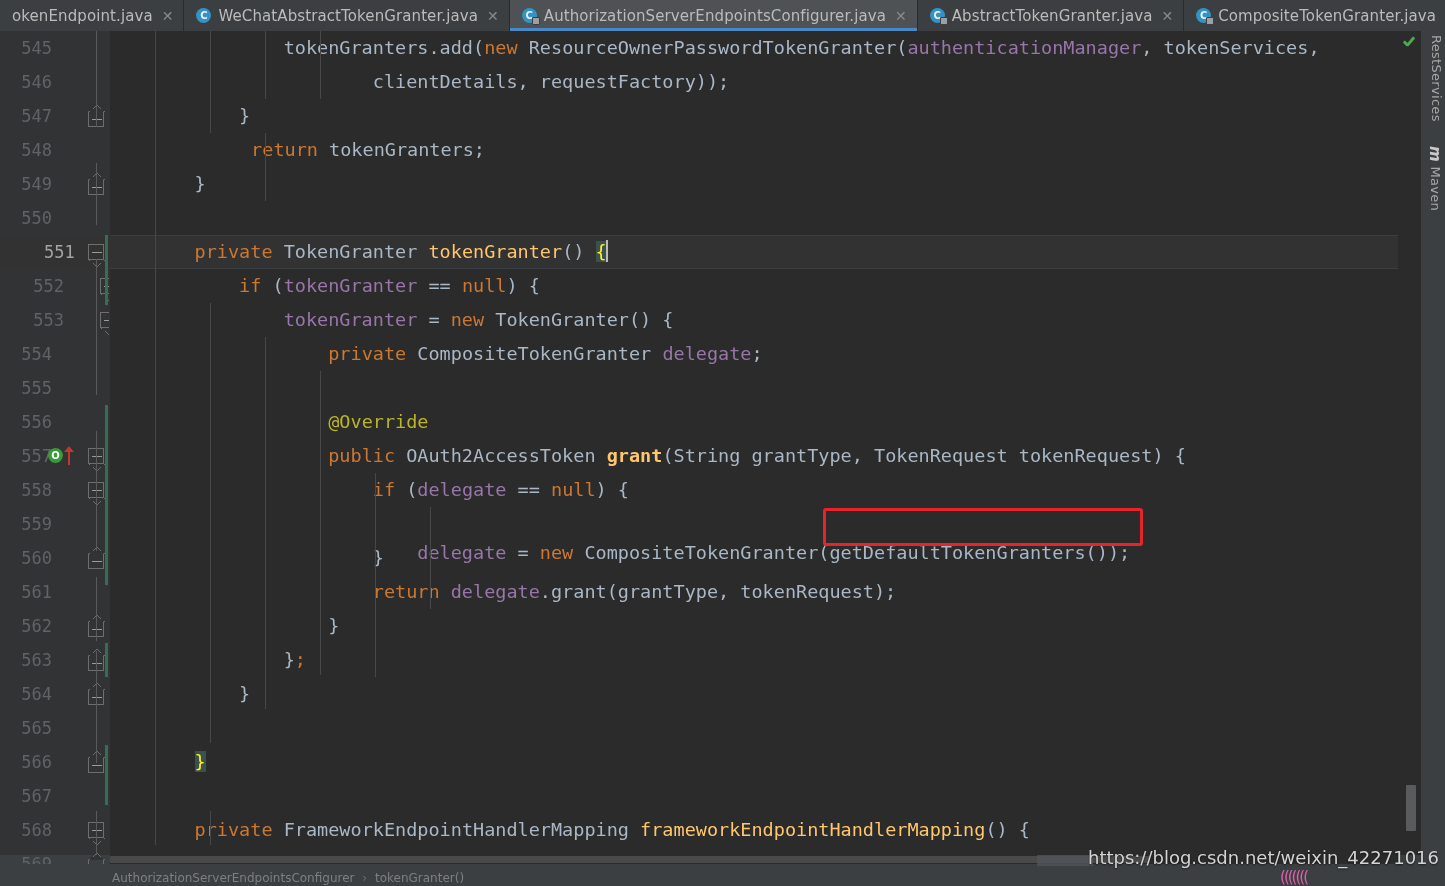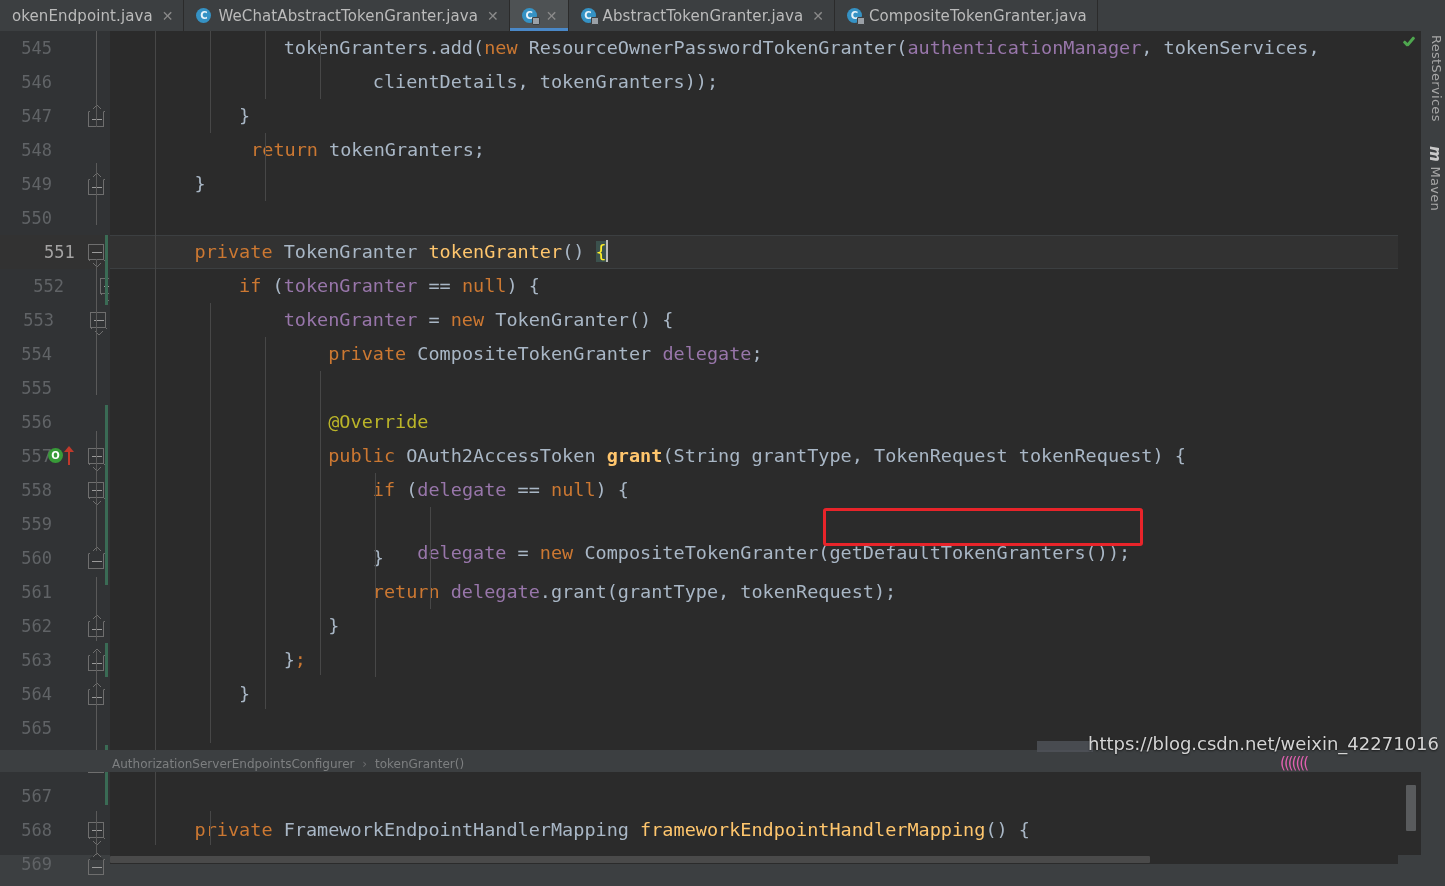--- a/index.html
+++ b/index.html
@@ -3,21 +3,21 @@
 <meta charset="utf-8">
 <style>
   * { box-sizing: border-box; margin: 0; padding: 0; }
   html, body {
     width: 1445px; height: 886px;
     background: #3C3F41;
     font-family: "DejaVu Sans Mono", monospace;
     overflow: hidden;
   }
 
-  #app { position: relative; width: 1445px; height: 772px; }
+  #app { position: relative; width: 1445px; height: 886px; }
 
   
   .tabbar {
     position: absolute; top: 0; left: 0; width: 1445px; height: 31px;
     background: #3C3F41;
     display: flex; align-items: stretch;
     font-family: "DejaVu Sans", sans-serif;
     overflow: hidden;
   }
   .tab {
@@ -258,20 +258,21 @@
     </div>
 
     <div class="tab inactive">
       <span class="jicon">C</span>
       <span class="tab-label">WeChatAbstractTokenGranter.java</span>
       <span class="tab-close">✕</span>
     </div>
 
     <div class="tab active">
       <span class="jicon lock">C</span>
+      <span class="tab-label">AuthorizationServerEndpointsConfigurer.java</span>
       <span class="tab-close">✕</span>
     </div>
 
     <div class="tab inactive">
       <span class="jicon lock">C</span>
       <span class="tab-label">AbstractTokenGranter.java</span>
       <span class="tab-close">✕</span>
     </div>
 
     <div class="tab inactive">
@@ -286,21 +287,21 @@
   <div class="editor">
     <div class="gutter">
         <div class="row" style="position: absolute; top: 0px; left: 0px; width: 110px;"><div class="rowbg-gutter"></div><div class="lineno">545</div></div>
         <div class="row" style="position: absolute; top: 34px; left: 0px; width: 110px;"><div class="rowbg-gutter"></div><div class="lineno">546</div></div>
         <div class="row" style="position: absolute; top: 68px; left: 0px; width: 110px;"><div class="rowbg-gutter"></div><div class="lineno">547</div><div class="fold collapsedmark"><span class="minus"></span></div></div>
         <div class="row" style="position: absolute; top: 102px; left: 0px; width: 110px;"><div class="rowbg-gutter"></div><div class="lineno">548</div></div>
         <div class="row" style="position: absolute; top: 136px; left: 0px; width: 110px;"><div class="rowbg-gutter"></div><div class="lineno">549</div><div class="fold collapsedmark"><span class="minus"></span></div></div>
         <div class="row" style="position: absolute; top: 170px; left: 0px; width: 110px;"><div class="rowbg-gutter"></div><div class="lineno">550</div></div>
         <div class="row current" style="position: absolute; top: 204px; left: 0px; width: 110px;"><div class="rowbg-gutter"></div><div class="lineno">551</div><div class="fold expandedmark"><span class="minus"></span></div></div>
         <div class="row" style="position: absolute; top: 238px; left: 12px; width: 110px;"><div class="rowbg-gutter"></div><div class="lineno">552</div><div class="fold expandedmark"><span class="minus"></span></div></div>
-        <div class="row" style="position: absolute; top: 272px; left: 2px; width: 110px;"><div class="rowbg-gutter"></div><div class="lineno">553</div><div class="fold expandedmark"><span class="minus"></span></div></div>
+        <div class="row" style="position: absolute; top: 272px; left: 12px; width: 110px;"><div class="rowbg-gutter"></div><div class="lineno">553</div><div class="fold expandedmark"><span class="minus"></span></div></div>
         <div class="row" style="position: absolute; top: 306px; left: 0px; width: 110px;"><div class="rowbg-gutter"></div><div class="lineno">554</div></div>
         <div class="row" style="position: absolute; top: 340px; left: 0px; width: 110px;"><div class="rowbg-gutter"></div><div class="lineno">555</div></div>
         <div class="row" style="position: absolute; top: 374px; left: 0px; width: 110px;"><div class="rowbg-gutter"></div><div class="lineno">556</div></div>
         <div class="row" style="position: absolute; top: 408px; left: 0px; width: 110px;"><div class="rowbg-gutter"></div><div class="lineno">557</div><div class="ovr-icon">O</div><div class="ovr-arrow"><i></i><b></b></div><div class="fold expandedmark"><span class="minus"></span></div></div>
         <div class="row" style="position: absolute; top: 442px; left: 0px; width: 110px;"><div class="rowbg-gutter"></div><div class="lineno">558</div><div class="fold expandedmark"><span class="minus"></span></div></div>
         <div class="row" style="position: absolute; top: 476px; left: 0px; width: 110px;"><div class="rowbg-gutter"></div><div class="lineno">559</div></div>
         <div class="row" style="position: absolute; top: 510px; left: 0px; width: 110px;"><div class="rowbg-gutter"></div><div class="lineno">560</div><div class="fold collapsedmark"><span class="minus"></span></div></div>
         <div class="row" style="position: absolute; top: 544px; left: 0px; width: 110px;"><div class="rowbg-gutter"></div><div class="lineno">561</div></div>
         <div class="row" style="position: absolute; top: 578px; left: 0px; width: 110px;"><div class="rowbg-gutter"></div><div class="lineno">562</div><div class="fold collapsedmark"><span class="minus"></span></div></div>
         <div class="row" style="position: absolute; top: 612px; left: 0px; width: 110px;"><div class="rowbg-gutter"></div><div class="lineno">563</div><div class="fold collapsedmark"><span class="minus"></span></div></div>
@@ -314,21 +315,21 @@
         <div style="position: absolute; left: 96px; top: 132px; width: 1px; height: 62px; background: rgb(90, 90, 90);"></div>
         <div style="position: absolute; left: 96px; top: 228px; width: 1px; height: 136px; background: rgb(90, 90, 90);"></div>
         <div style="position: absolute; left: 96px; top: 400px; width: 1px; height: 120px; background: rgb(90, 90, 90);"></div>
         <div style="position: absolute; left: 96px; top: 546px; width: 1px; height: 64px; background: rgb(90, 90, 90);"></div>
         <div style="position: absolute; left: 96px; top: 620px; width: 1px; height: 112px; background: rgb(90, 90, 90);"></div>
         <div style="position: absolute; left: 96px; top: 780px; width: 1px; height: 44px; background: rgb(90, 90, 90);"></div>
       </div>
     <div class="gutter-sep"></div>
     <div class="code-area" id="code-area">
         <div class="row" style="position: absolute; top: 0px; left: 0px; right: 0px;"><div style="position: absolute; left: 40px; top: 0px; height: 34px; white-space: pre;"><span class="txt">            </span><span class="txt">tokenGranters</span><span class="pun">.add(</span><span class="kw">new</span><span class="txt"> ResourceOwnerPasswordTokenGranter(</span><span class="fld">authenticationManager</span><span class="pun">, </span><span class="txt">tokenServices</span><span class="pun">,</span></div></div>
-        <div class="row" style="position: absolute; top: 34px; left: 0px; right: 0px;"><div style="position: absolute; left: 40px; top: 0px; height: 34px; white-space: pre;"><span class="txt">                    clientDetails</span><span class="pun">, </span><span class="txt">tokenGranters));</span></div></div>
+        <div class="row" style="position: absolute; top: 34px; left: 0px; right: 0px;"><div style="position: absolute; left: 40px; top: 0px; height: 34px; white-space: pre;"><span class="txt">                    clientDetails</span><span class="pun">, </span><span class="txt">requestFactory));</span></div></div>
         <div class="row" style="position: absolute; top: 68px; left: 0px; right: 0px;"><div style="position: absolute; left: 40px; top: 0px; height: 34px; white-space: pre;"><span class="txt">        }</span></div></div>
         <div class="row" style="position: absolute; top: 102px; left: 12px; right: 0px;"><div style="position: absolute; left: 40px; top: 0px; height: 34px; white-space: pre;"><span class="txt">        </span><span class="kw">return</span><span class="txt"> tokenGranters;</span></div></div>
         <div class="row" style="position: absolute; top: 136px; left: 0px; right: 0px;"><div style="position: absolute; left: 40px; top: 0px; height: 34px; white-space: pre;"><span class="txt">    }</span></div></div>
         <div class="row" style="position: absolute; top: 170px; left: 0px; right: 0px;"><div style="position: absolute; left: 40px; top: 0px; height: 34px; white-space: pre;"></div></div>
         <div class="row current" style="position: absolute; top: 204px; left: 0px; right: 0px;"><div style="position: absolute; left: 0px; top: 0px; right: 0px; height: 34px; background: rgb(50, 50, 50); border-top: 1px solid rgb(60, 63, 65); border-bottom: 1px solid rgb(60, 63, 65);"></div><div style="position: absolute; left: 40px; top: 0px; height: 34px; white-space: pre;"><span class="txt">    </span><span class="kw">private</span><span class="typ"> TokenGranter </span><span class="mth">tokenGranter</span><span class="pun">() </span><span class="brace-hl">{</span><span class="caret"></span></div></div>
         <div class="row" style="position: absolute; top: 238px; left: 0px; right: 0px;"><div style="position: absolute; left: 40px; top: 0px; height: 34px; white-space: pre;"><span class="txt">        </span><span class="kw">if</span><span class="pun"> (</span><span class="fld">tokenGranter</span><span class="pun"> == </span><span class="kw">null</span><span class="pun">) {</span></div></div>
         <div class="row" style="position: absolute; top: 272px; left: 0px; right: 0px;"><div style="position: absolute; left: 40px; top: 0px; height: 34px; white-space: pre;"><span class="txt">            </span><span class="fld">tokenGranter</span><span class="pun"> = </span><span class="kw">new</span><span class="txt"> TokenGranter() {</span></div></div>
         <div class="row" style="position: absolute; top: 306px; left: 0px; right: 0px;"><div style="position: absolute; left: 40px; top: 0px; height: 34px; white-space: pre;"><span class="txt">                </span><span class="kw">private</span><span class="typ"> CompositeTokenGranter </span><span class="fld">delegate</span><span class="pun">;</span></div></div>
         <div class="row" style="position: absolute; top: 340px; left: 0px; right: 0px;"><div style="position: absolute; left: 40px; top: 0px; height: 34px; white-space: pre;"></div></div>
         <div class="row" style="position: absolute; top: 374px; left: 0px; right: 0px;"><div style="position: absolute; left: 40px; top: 0px; height: 34px; white-space: pre;"><span class="txt">                </span><span class="anno">@Override</span></div></div>

